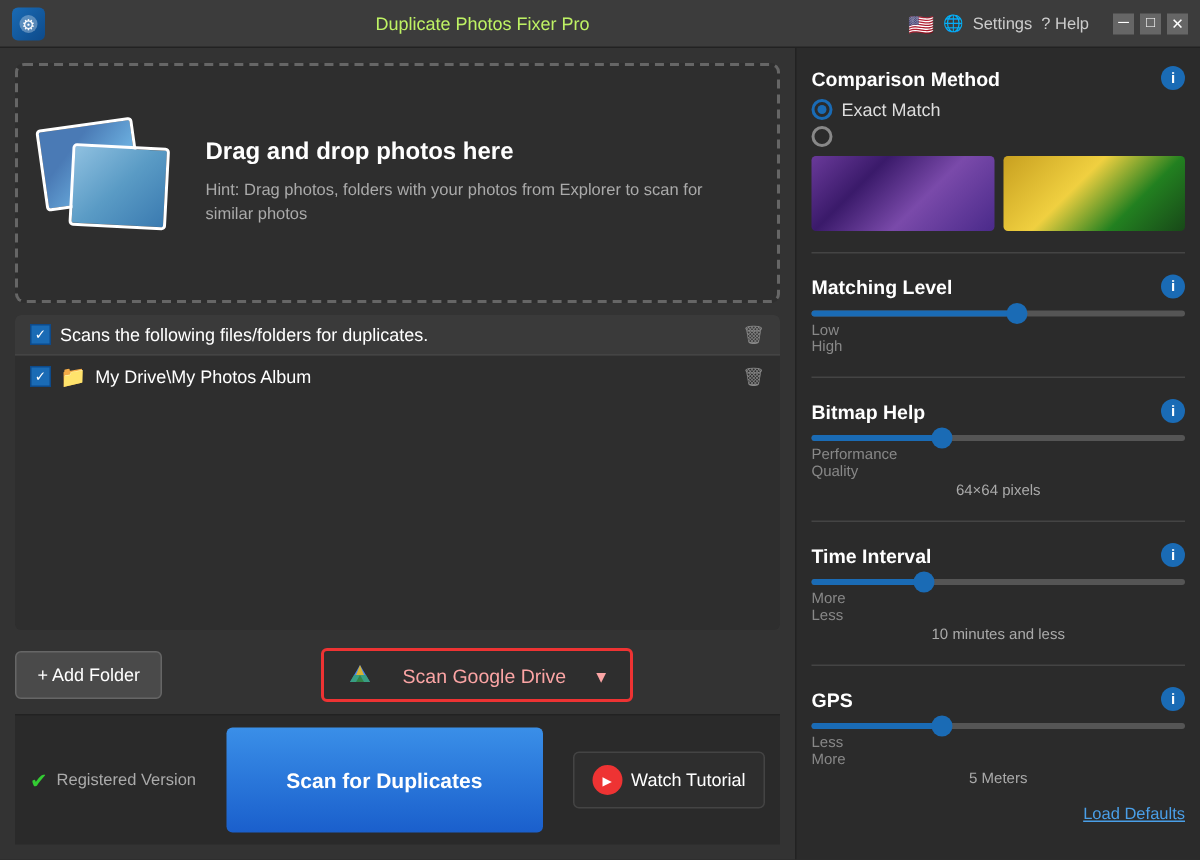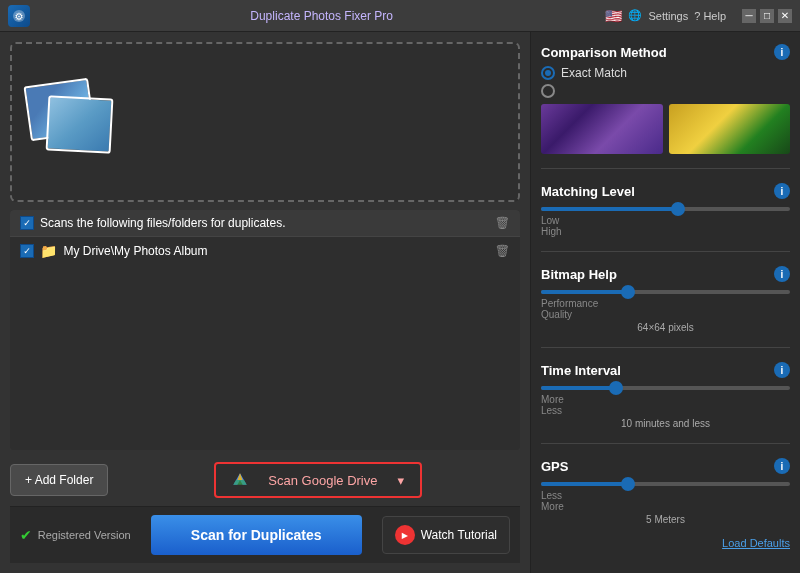--- a/index.html
+++ b/index.html
@@ -30,21 +30,21 @@
       display: flex;
       align-items: center;
       justify-content: center;
       margin-right: 8px;
       font-size: 12px;
     }
     .title-bar-title {
       flex: 1;
       text-align: center;
       font-size: 12px;
-      color: #c4b5fd;
+      color: #bef264;
     }
     .title-bar-right {
       display: flex;
       align-items: center;
       gap: 6px;
       font-size: 11px;
       color: #ccc;
     }
     .title-bar-controls {
       display: flex;
@@ -238,21 +238,21 @@
     }
     .check-green {
       color: #3c3;
       font-size: 14px;
     }
     .scan-duplicates-btn {
       background: linear-gradient(180deg, #3a8fe8, #1a5fcc);
       border: none;
       border-radius: 4px;
       color: #fff;
-      padding: 12px 40px;
+      padding: 27px 40px;
       font-size: 14px;
       font-weight: bold;
       cursor: pointer;
     }
     .watch-tutorial-btn {
       background: #2e2e2e;
       border: 1px solid #444;
       color: #fff;
       padding: 8px 12px;
       border-radius: 4px;
@@ -455,20 +455,24 @@
 
 <div class="main-layout">
 
   <div class="left-panel">
 
     <div class="drop-zone">
       <div class="drop-zone-photos">
         <div class="photo-card photo-card-1"></div>
         <div class="photo-card photo-card-2"></div>
       </div>
+      <div class="drop-zone-text">
+        <h2>Drag and drop photos here</h2>
+        <p>Hint: Drag photos, folders with your photos from Explorer to scan for similar photos</p>
+      </div>
     </div>
 
     <div class="folders-section">
       <div class="folders-header">
         <div class="folders-header-left">
           <div class="checkbox-blue">✓</div>
           <span>Scans the following files/folders for duplicates.</span>
         </div>
         <span class="trash-icon">🗑</span>
       </div>

